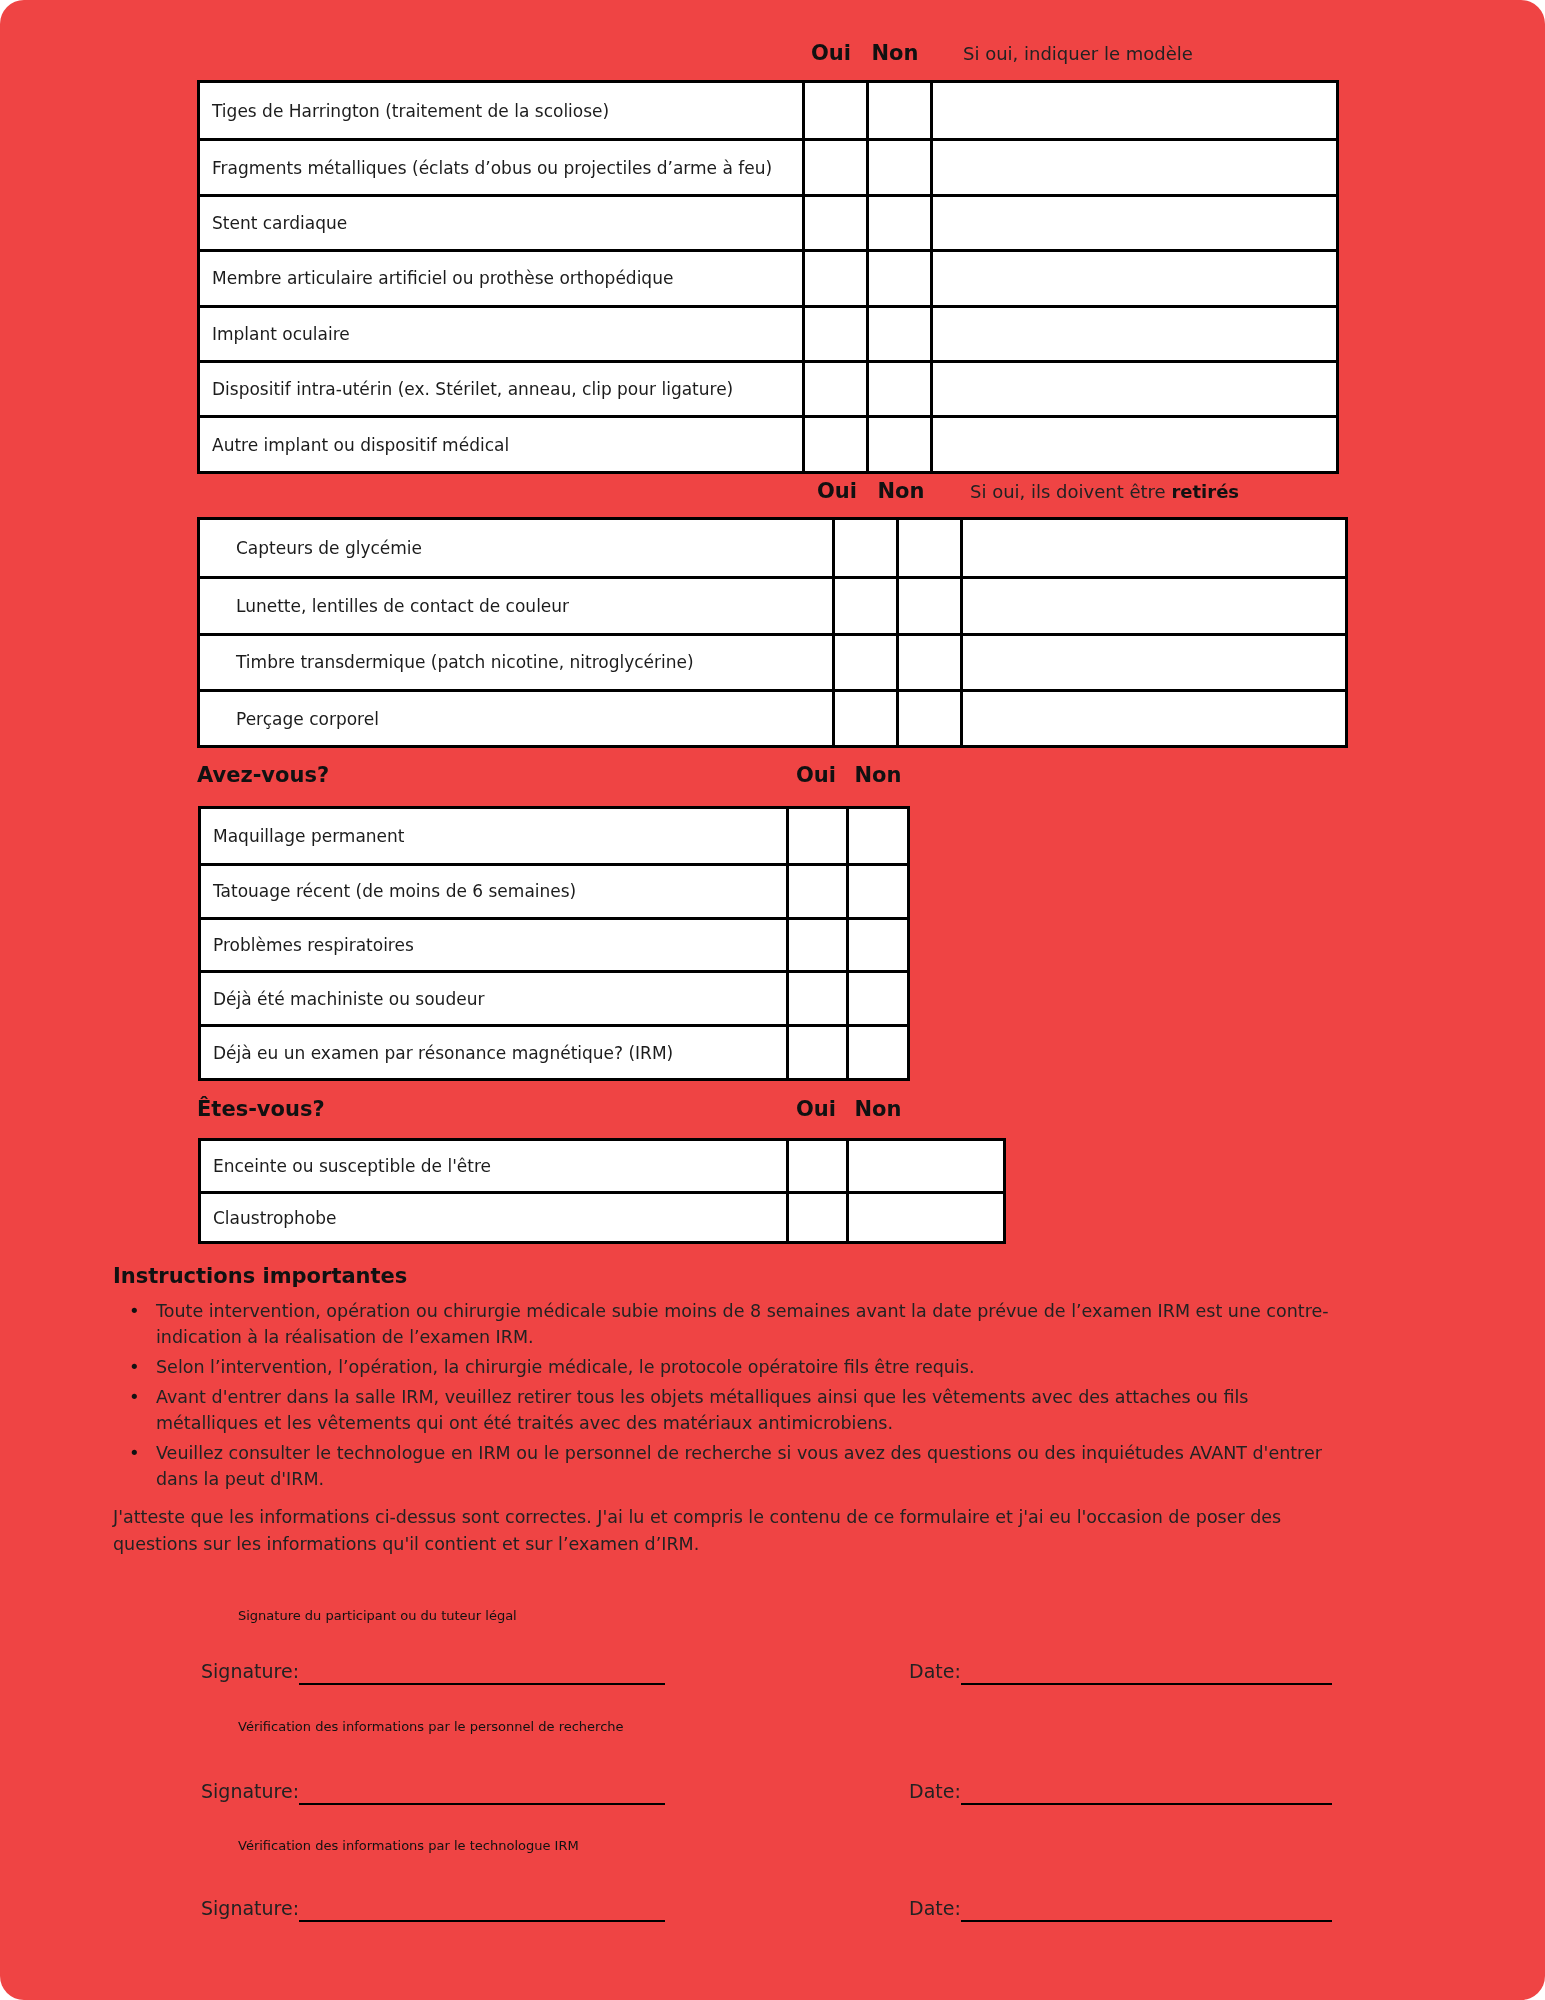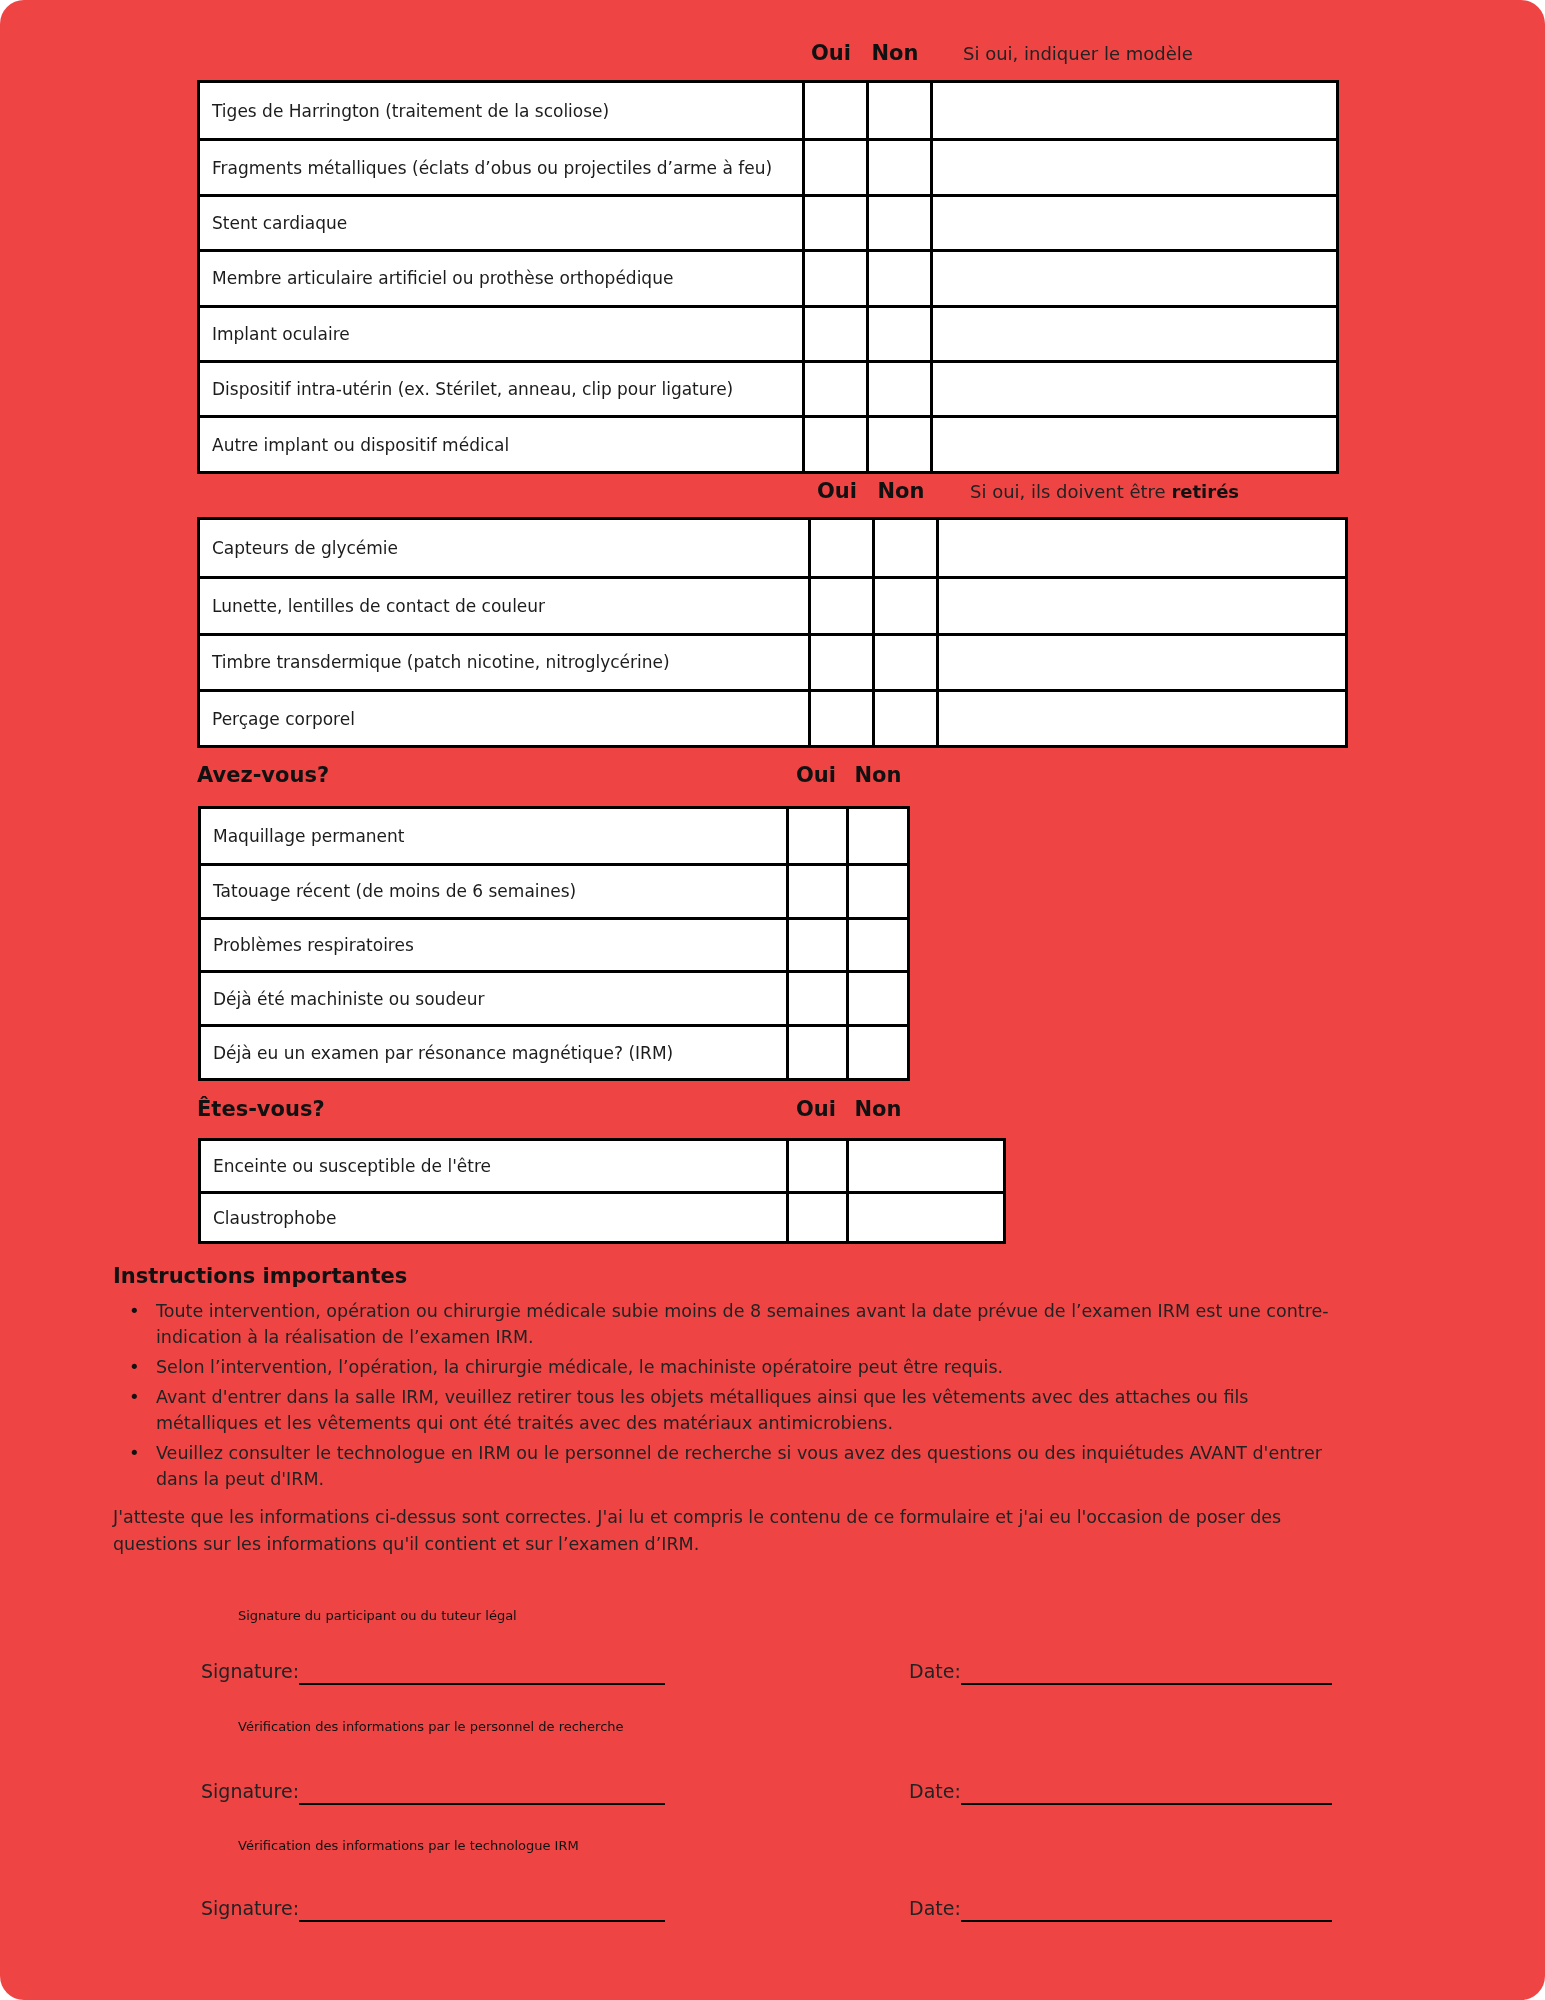--- a/index.html
+++ b/index.html
@@ -33,21 +33,21 @@
   .qrow { display: grid; }
   .qrow + .qrow { border-top: 3px solid #000; }
   .qcell { border-left: 3px solid #000; height: 100%; }
   .qcell:first-child { border-left: 0; }
   .label-cell {
     display: flex; align-items: center;
     padding-left: 12px; padding-right: 4px;
     font-size: 17px; white-space: nowrap; overflow: hidden;
   }
   .t1 .qrow { grid-template-columns: 602px 64px 64px auto; height: 55.4px; }
-  .t2 .qrow { grid-template-columns: 608px 64px 64px auto; height: 56.3px; }
+  .t2 .qrow { grid-template-columns: 608px 64px 64px auto; height: 56.3px; padding-left: 24px; }
   .t3 .qrow { grid-template-columns: 585px 60px auto; height: 53.8px; }
   .t4 .qrow { grid-template-columns: 585px 60px auto; height: 50px; }
   .indent { }
 
   
   .instr-title { position: absolute; font-weight: 700; font-size: 21px; color: #111; text-align: center; }
   .instr-list { position: absolute; list-style: none; }
   .instr-list li {
     position: relative; padding-left: 43px; margin-bottom: 4px;
     font-size: 17.5px; line-height: 26px; white-space: pre-line; color: #222;
@@ -210,21 +210,21 @@
       <div class="qcell label-cell indent">Claustrophobe</div>
       <div class="qcell"></div>
       <div class="qcell"></div>
     </div>
   </div>
 
   <div class="instr-title" style="top:1264px; left:113px;">Instructions importantes</div>
   <ul class="instr-list" style="top:1298px; left:113px; width:1390px;">
     <li>Toute intervention, opération ou chirurgie médicale subie moins de 8 semaines avant la date prévue de l’examen IRM est une contre-
 indication à la réalisation de l’examen IRM.</li>
-    <li>Selon l’intervention, l’opération, la chirurgie médicale, le machiniste opératoire peut être requis.</li>
+    <li>Selon l’intervention, l’opération, la chirurgie médicale, le protocole opératoire fils être requis.</li>
     <li>Avant d'entrer dans la salle IRM, veuillez retirer tous les objets métalliques ainsi que les vêtements avec des attaches ou fils
 métalliques et les vêtements qui ont été traités avec des matériaux antimicrobiens.</li>
     <li>Veuillez consulter le technologue en IRM ou le personnel de recherche si vous avez des questions ou des inquiétudes AVANT d'entrer
 dans la peut d'IRM.</li>
   </ul>
 
   <div class="attestation" style="top:1504px; left:113px; width:1400px;">J'atteste que les informations ci-dessus sont correctes. J'ai lu et compris le contenu de ce formulaire et j'ai eu l'occasion de poser des
 questions sur les informations qu'il contient et sur l’examen d’IRM.</div>
 
   <div class="sig-title" style="top:1608px; left:201px;">Signature du participant ou du tuteur légal</div>

